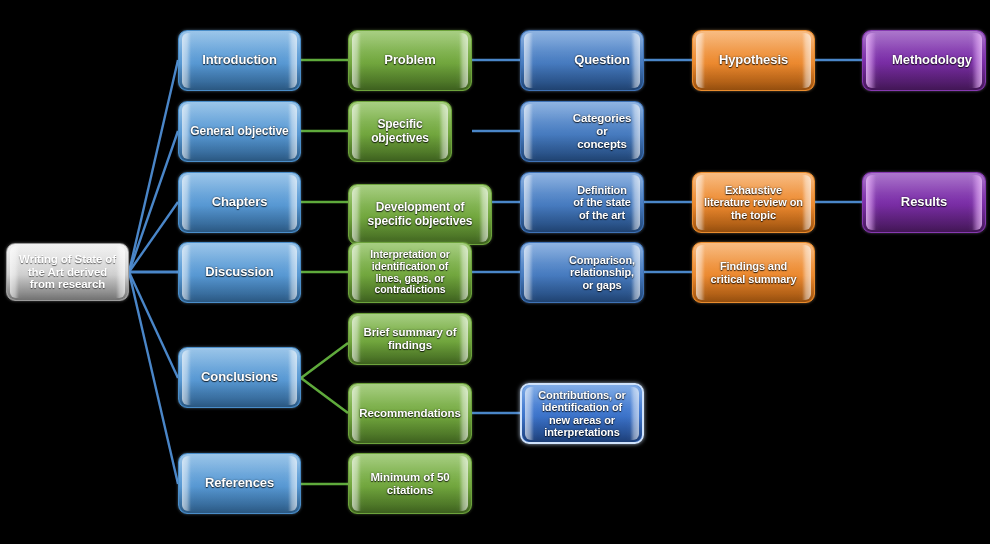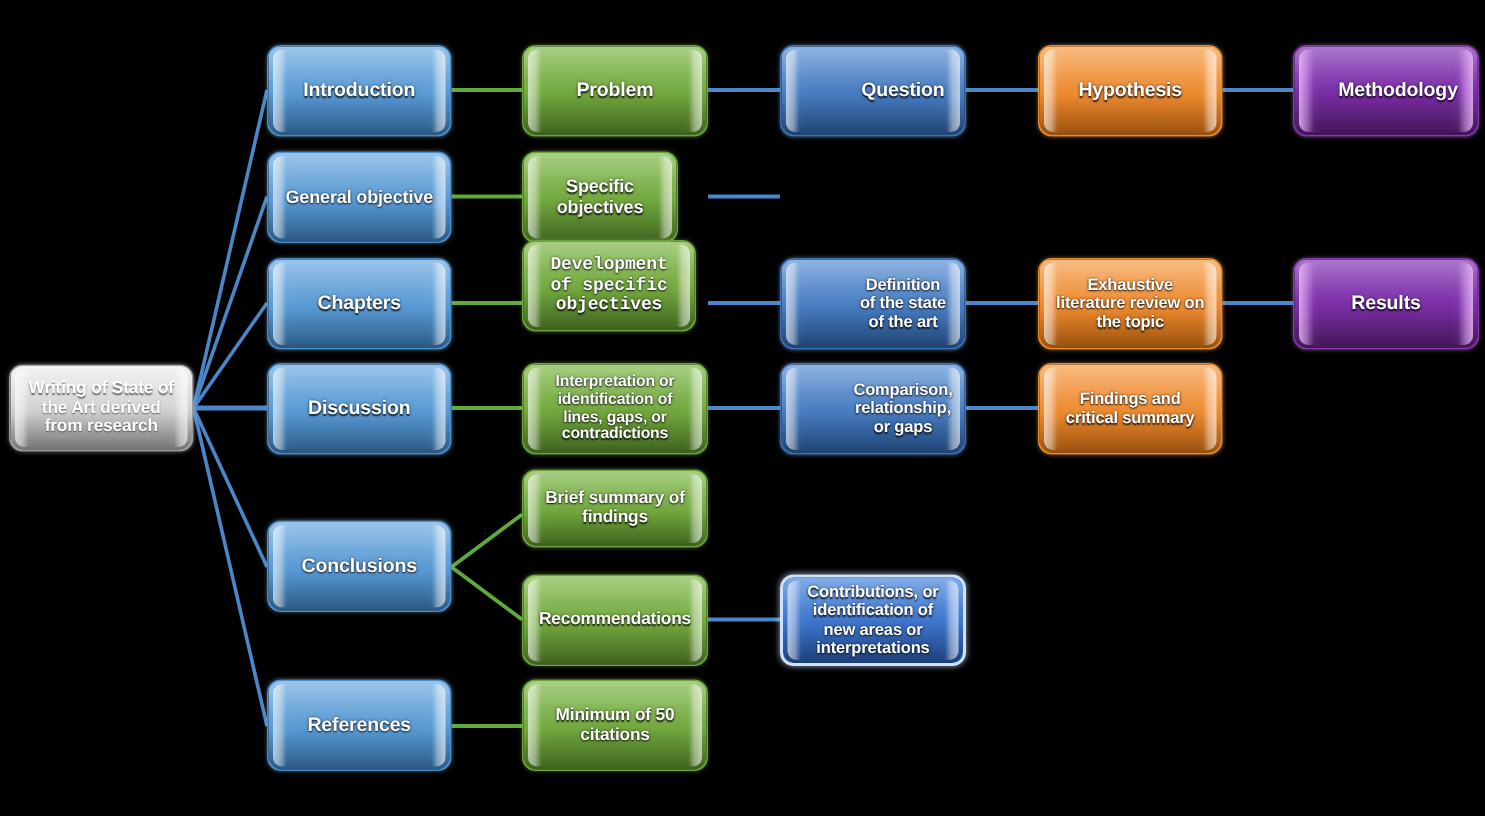--- a/index.html
+++ b/index.html
@@ -188,39 +188,42 @@
   <div class="node c-blue1 fs13" style="left:178px; top:453px; width:123px; height:61px;">
     <span class="txt">References</span>
   </div>
 
   <div class="node c-green fs13" style="left:348px; top:30px;  width:124px; height:61px;">
     <span class="txt">Problem</span>
   </div>
   <div class="node c-green fs12" style="left:348px; top:101px; width:104px; height:61px;">
     <span class="txt">Specific objectives</span>
   </div>
-  <div class="node c-green fs12" style="left:348px; top:160px; width:116px; height:61px;font-family:Liberation Mono, monospace;">
+  <div class="node c-green fs12" style="left:348px; top:184px; width:144px; height:61px;">
     <span class="txt">Development of specific objectives</span>
   </div>
   <div class="node c-green fs10p5" style="left:348px; top:242px; width:124px; height:61px;">
     <span class="txt">Interpretation or identification of lines, gaps, or contradictions</span>
   </div>
   <div class="node c-green fs11p5" style="left:348px; top:313px; width:124px; height:52px;">
     <span class="txt">Brief summary of findings</span>
   </div>
   <div class="node c-green fs11p5" style="left:348px; top:383px; width:124px; height:61px;">
     <span class="txt">Recommendations</span>
   </div>
   <div class="node c-green fs11p5" style="left:348px; top:453px; width:124px; height:61px;">
     <span class="txt">Minimum of 50 citations</span>
   </div>
 
   <div class="node c-blue2 fs13" style="left:520px; top:30px;  width:124px; height:61px;">
     <span class="txt">Question</span>
   </div>
+  <div class="node c-blue2 fs11p5" style="left:520px; top:101px; width:124px; height:61px;">
+    <span class="txt">Categories or concepts</span>
+  </div>
   <div class="node c-blue2 fs11" style="left:520px; top:172px; width:124px; height:61px;">
     <span class="txt">Definition of the state of the art</span>
   </div>
   <div class="node c-blue2 fs11" style="left:520px; top:242px; width:124px; height:61px;">
     <span class="txt">Comparison, relationship, or gaps</span>
   </div>
   <div class="node c-blue3 fs11" style="left:520px; top:383px; width:124px; height:61px;">
     <span class="txt">Contributions, or identification of new areas or interpretations</span>
   </div>
 

